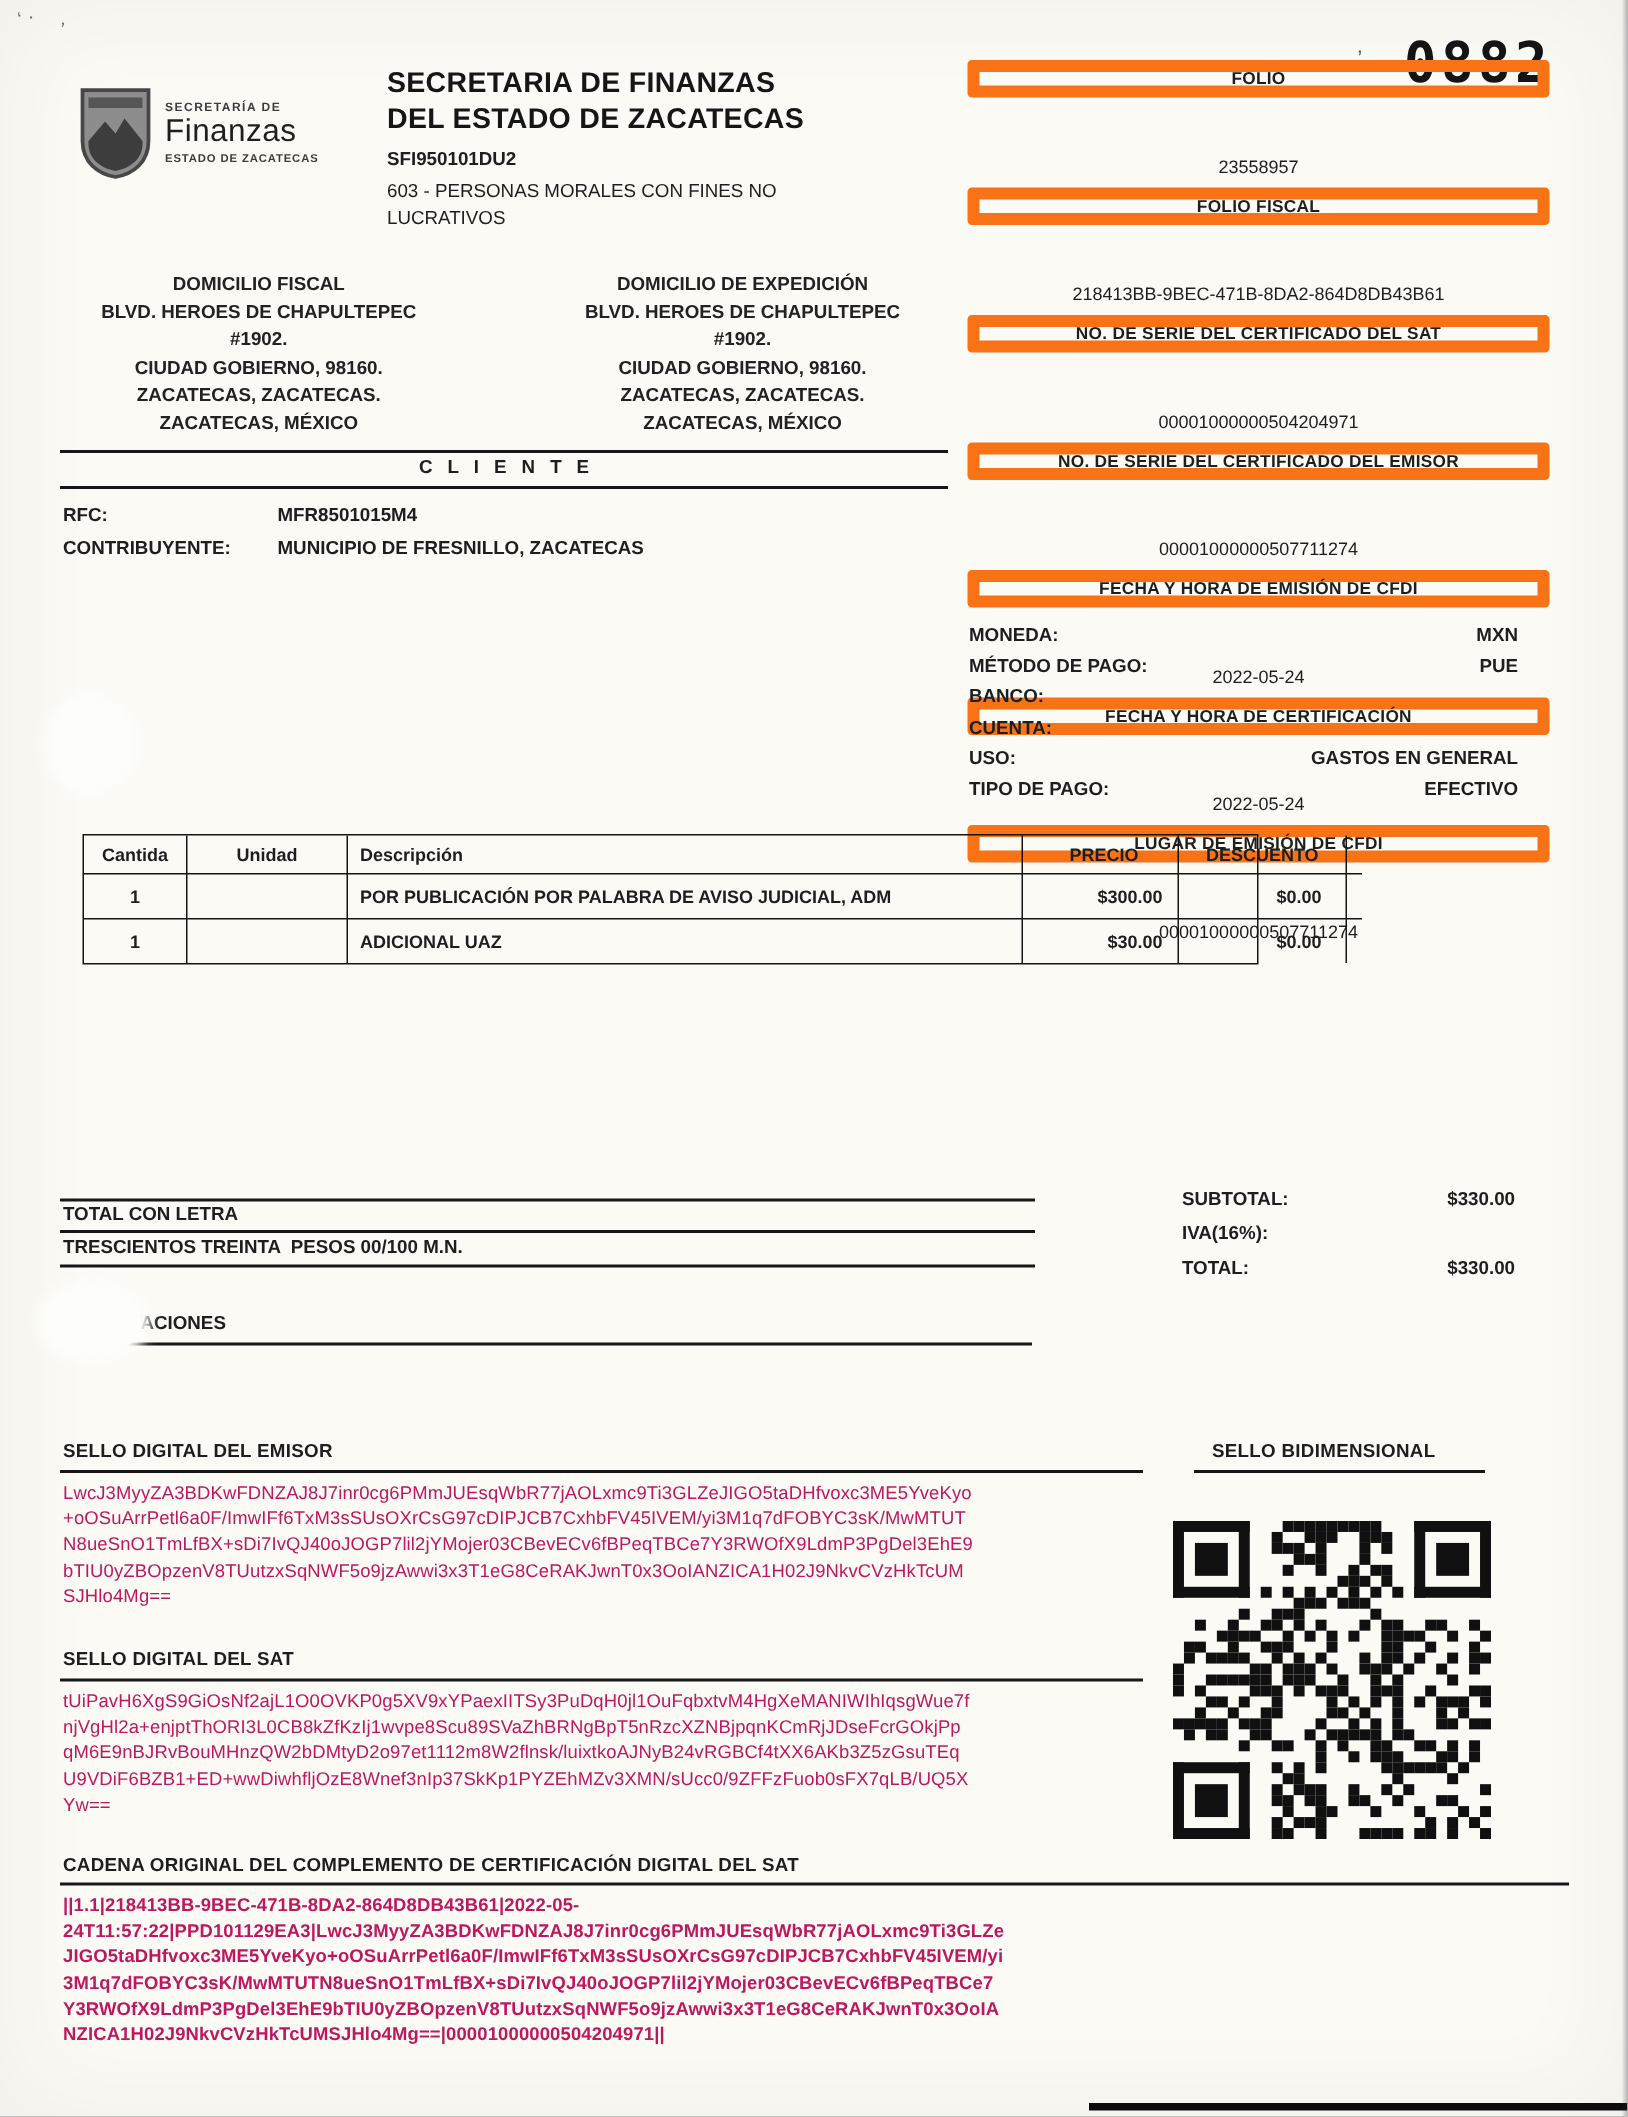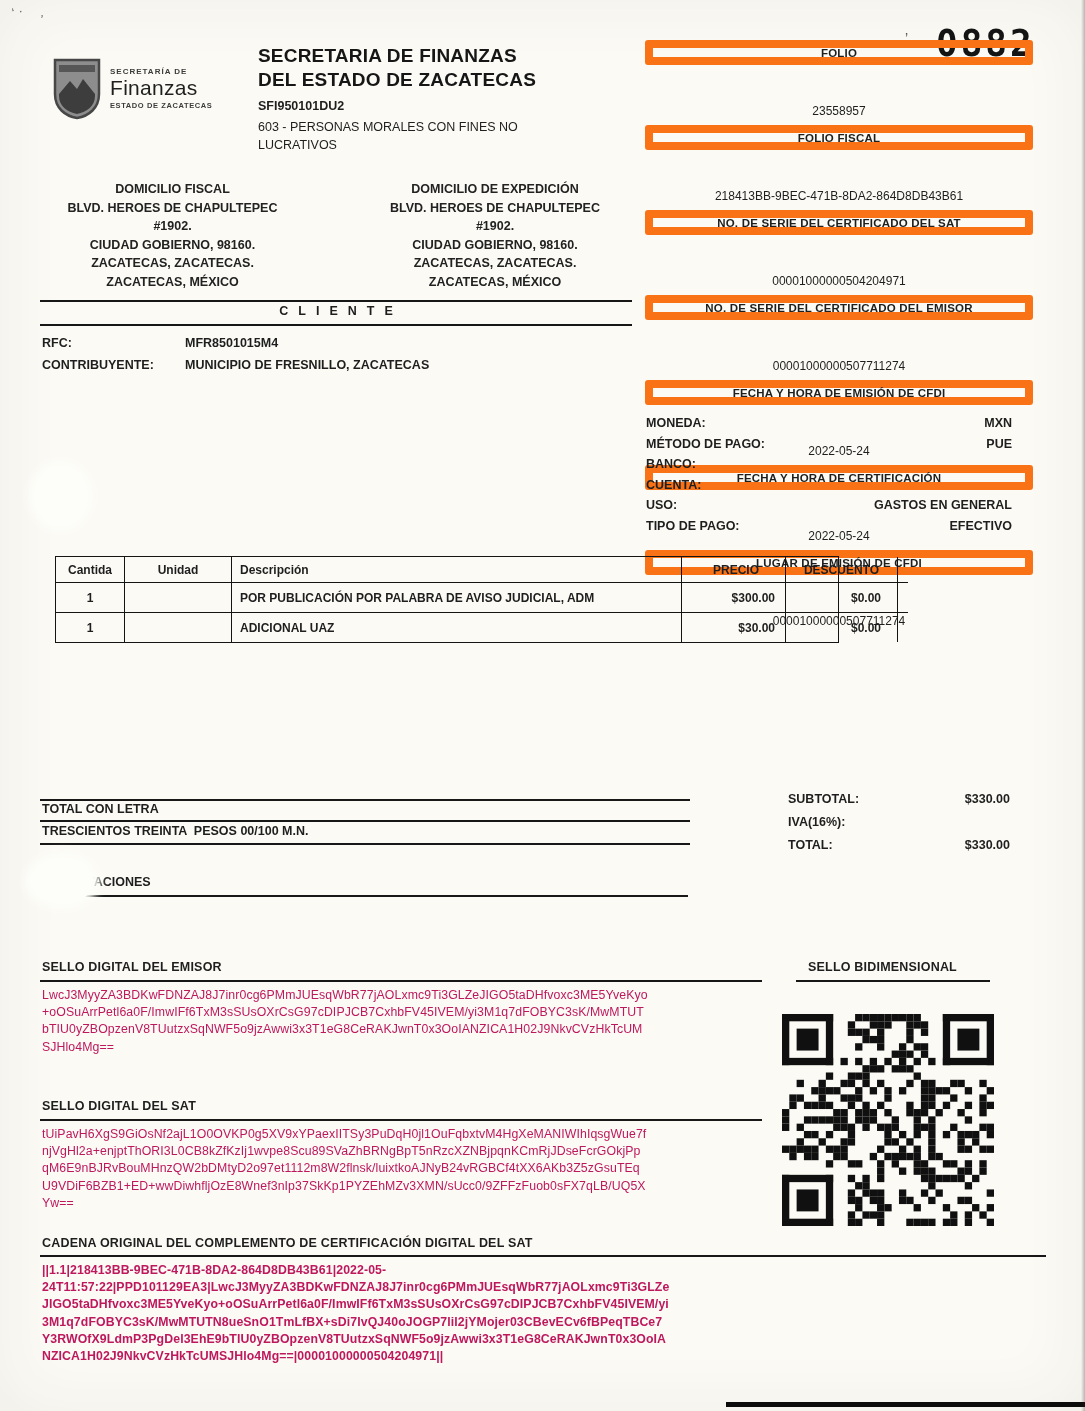--- a/index.html
+++ b/index.html
@@ -256,20 +256,21 @@
   </div>
 
   <div class="obs-title">OBSERVACIONES</div>
   <div class="rule" style="left:40px;top:895px;width:648px;"></div>
 
   <div class="sec-title" style="left:42px;top:960px;">SELLO DIGITAL DEL EMISOR</div>
   <div class="rule" style="left:40px;top:980px;width:722px;"></div>
   <div class="b64" style="left:42px;top:987px;width:730px;">
       <div class="line-item">LwcJ3MyyZA3BDKwFDNZAJ8J7inr0cg6PMmJUEsqWbR77jAOLxmc9Ti3GLZeJIGO5taDHfvoxc3ME5YveKyo</div>
       <div class="line-item">+oOSuArrPetl6a0F/ImwIFf6TxM3sSUsOXrCsG97cDIPJCB7CxhbFV45IVEM/yi3M1q7dFOBYC3sK/MwMTUT</div>
+      <div class="line-item">N8ueSnO1TmLfBX+sDi7IvQJ40oJOGP7lil2jYMojer03CBevECv6fBPeqTBCe7Y3RWOfX9LdmP3PgDel3EhE9</div>
       <div class="line-item">bTIU0yZBOpzenV8TUutzxSqNWF5o9jzAwwi3x3T1eG8CeRAKJwnT0x3OoIANZICA1H02J9NkvCVzHkTcUM</div>
       <div class="line-item">SJHlo4Mg==</div>
     </div>
 
   <div class="sec-title" style="left:808px;top:960px;text-align:right;">SELLO BIDIMENSIONAL</div>
   <div class="rule" style="left:796px;top:980px;width:194px;"></div>
   <svg class="qr" viewBox="0 0 203 203">
       <rect x="0" y="0" width="49" height="7"></rect>
       <rect x="0" y="42" width="49" height="7"></rect>
       <rect x="0" y="0" width="7" height="49"></rect>

